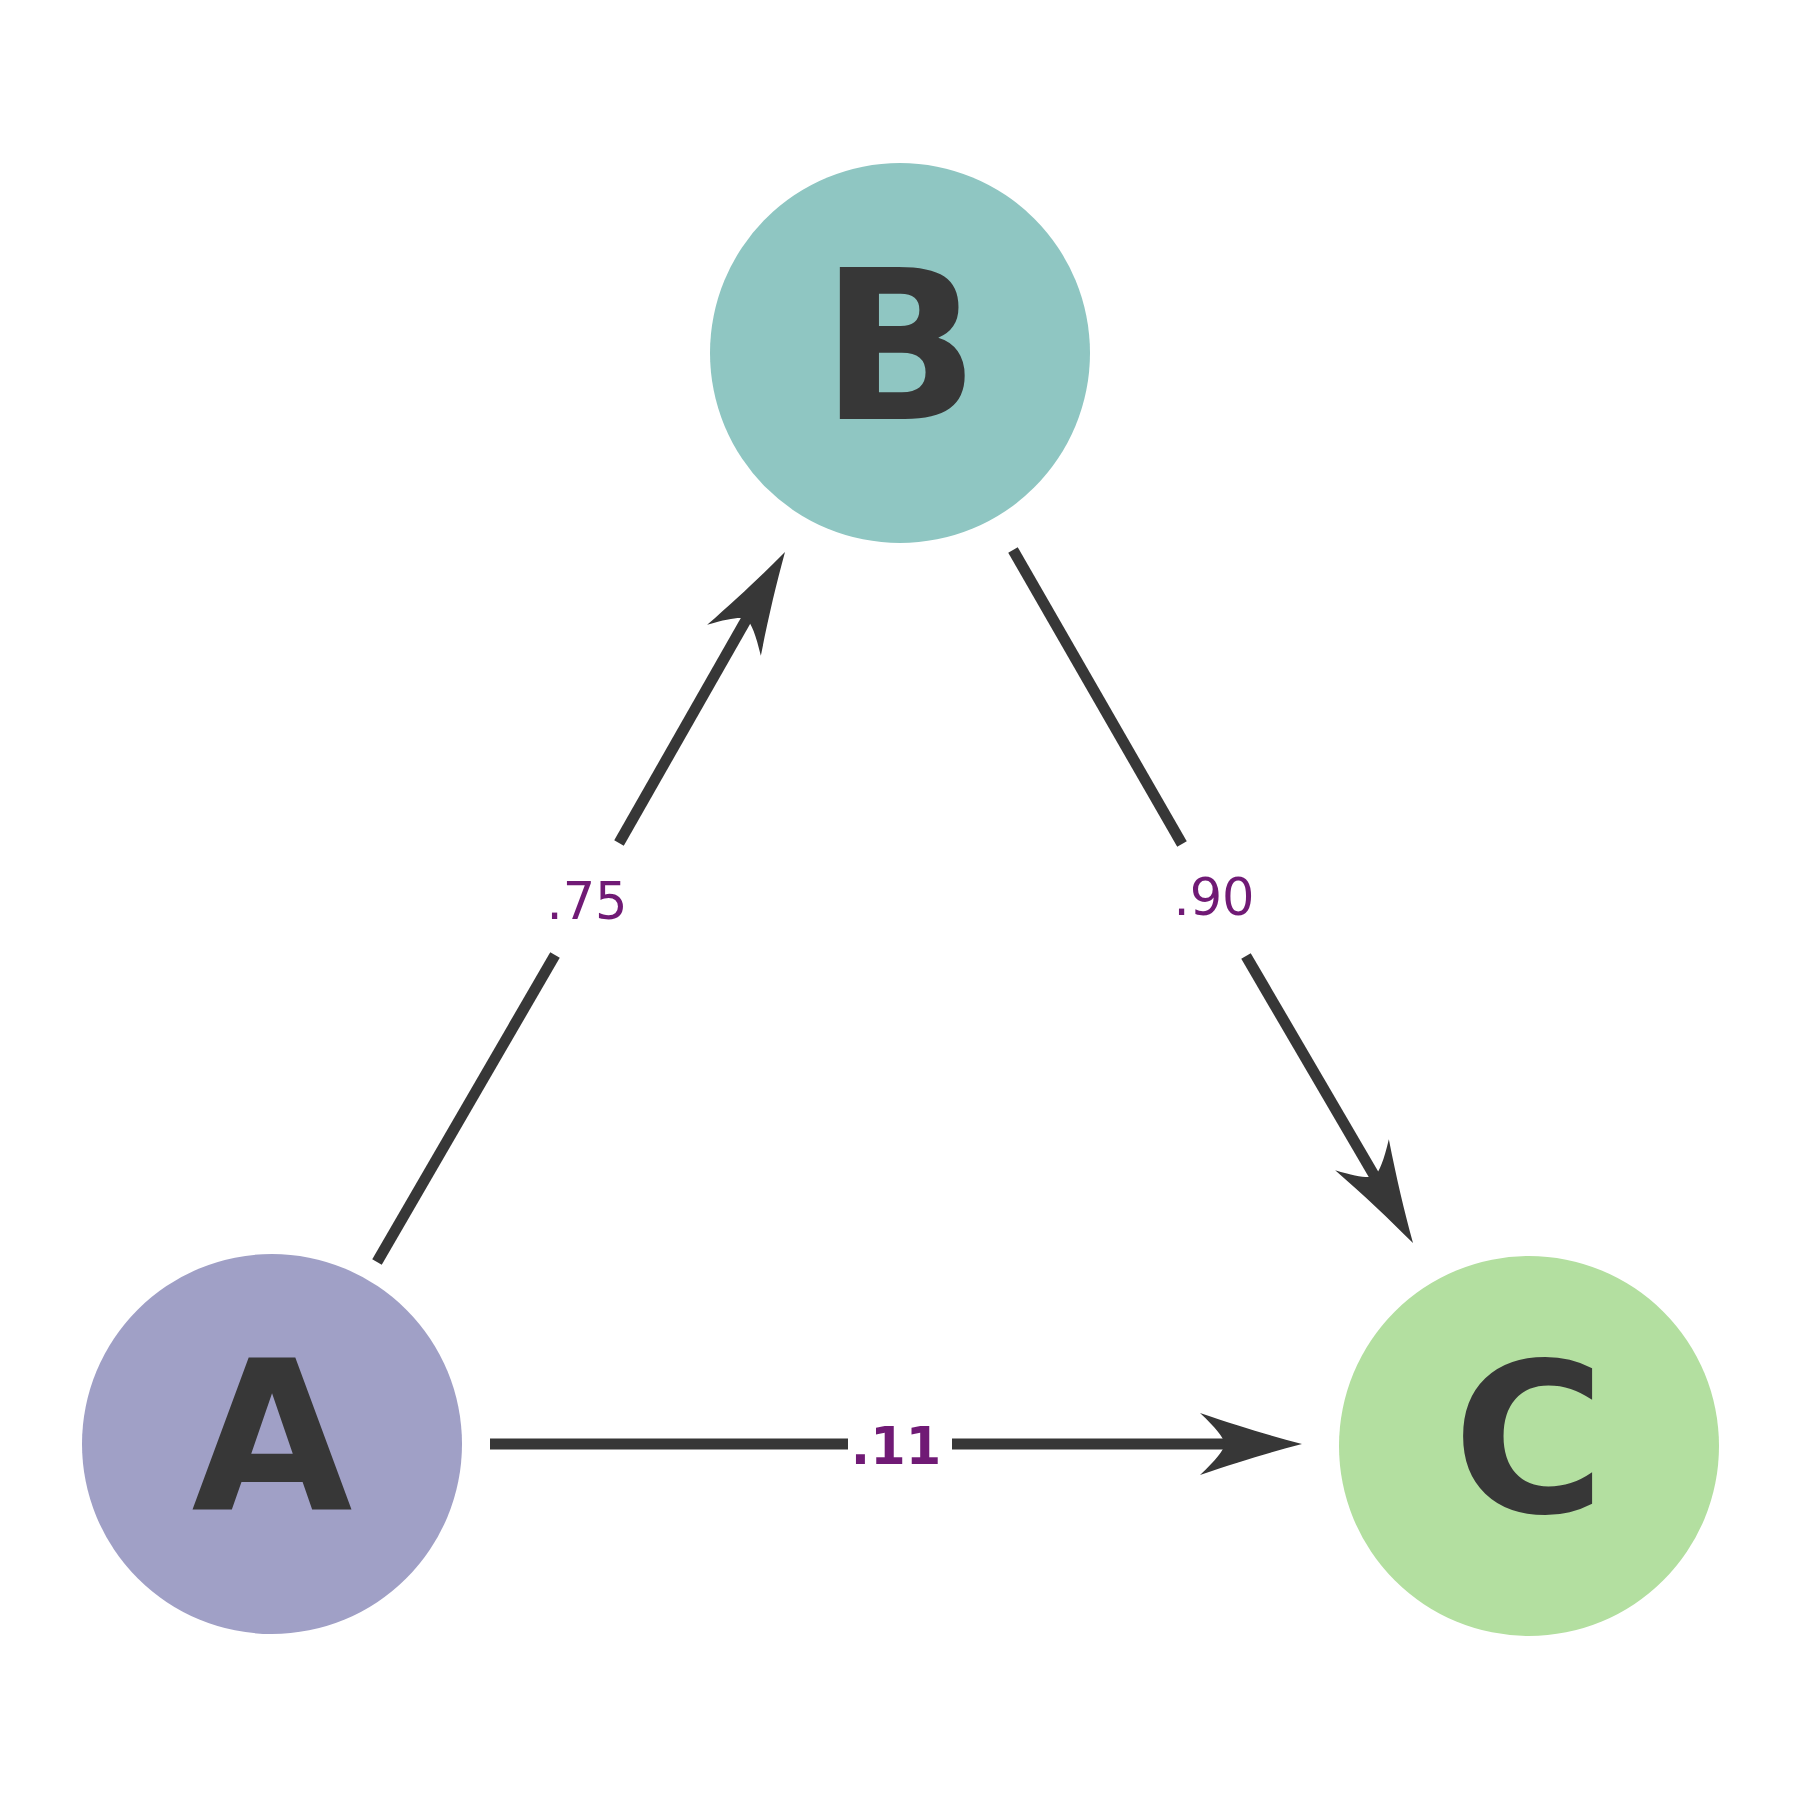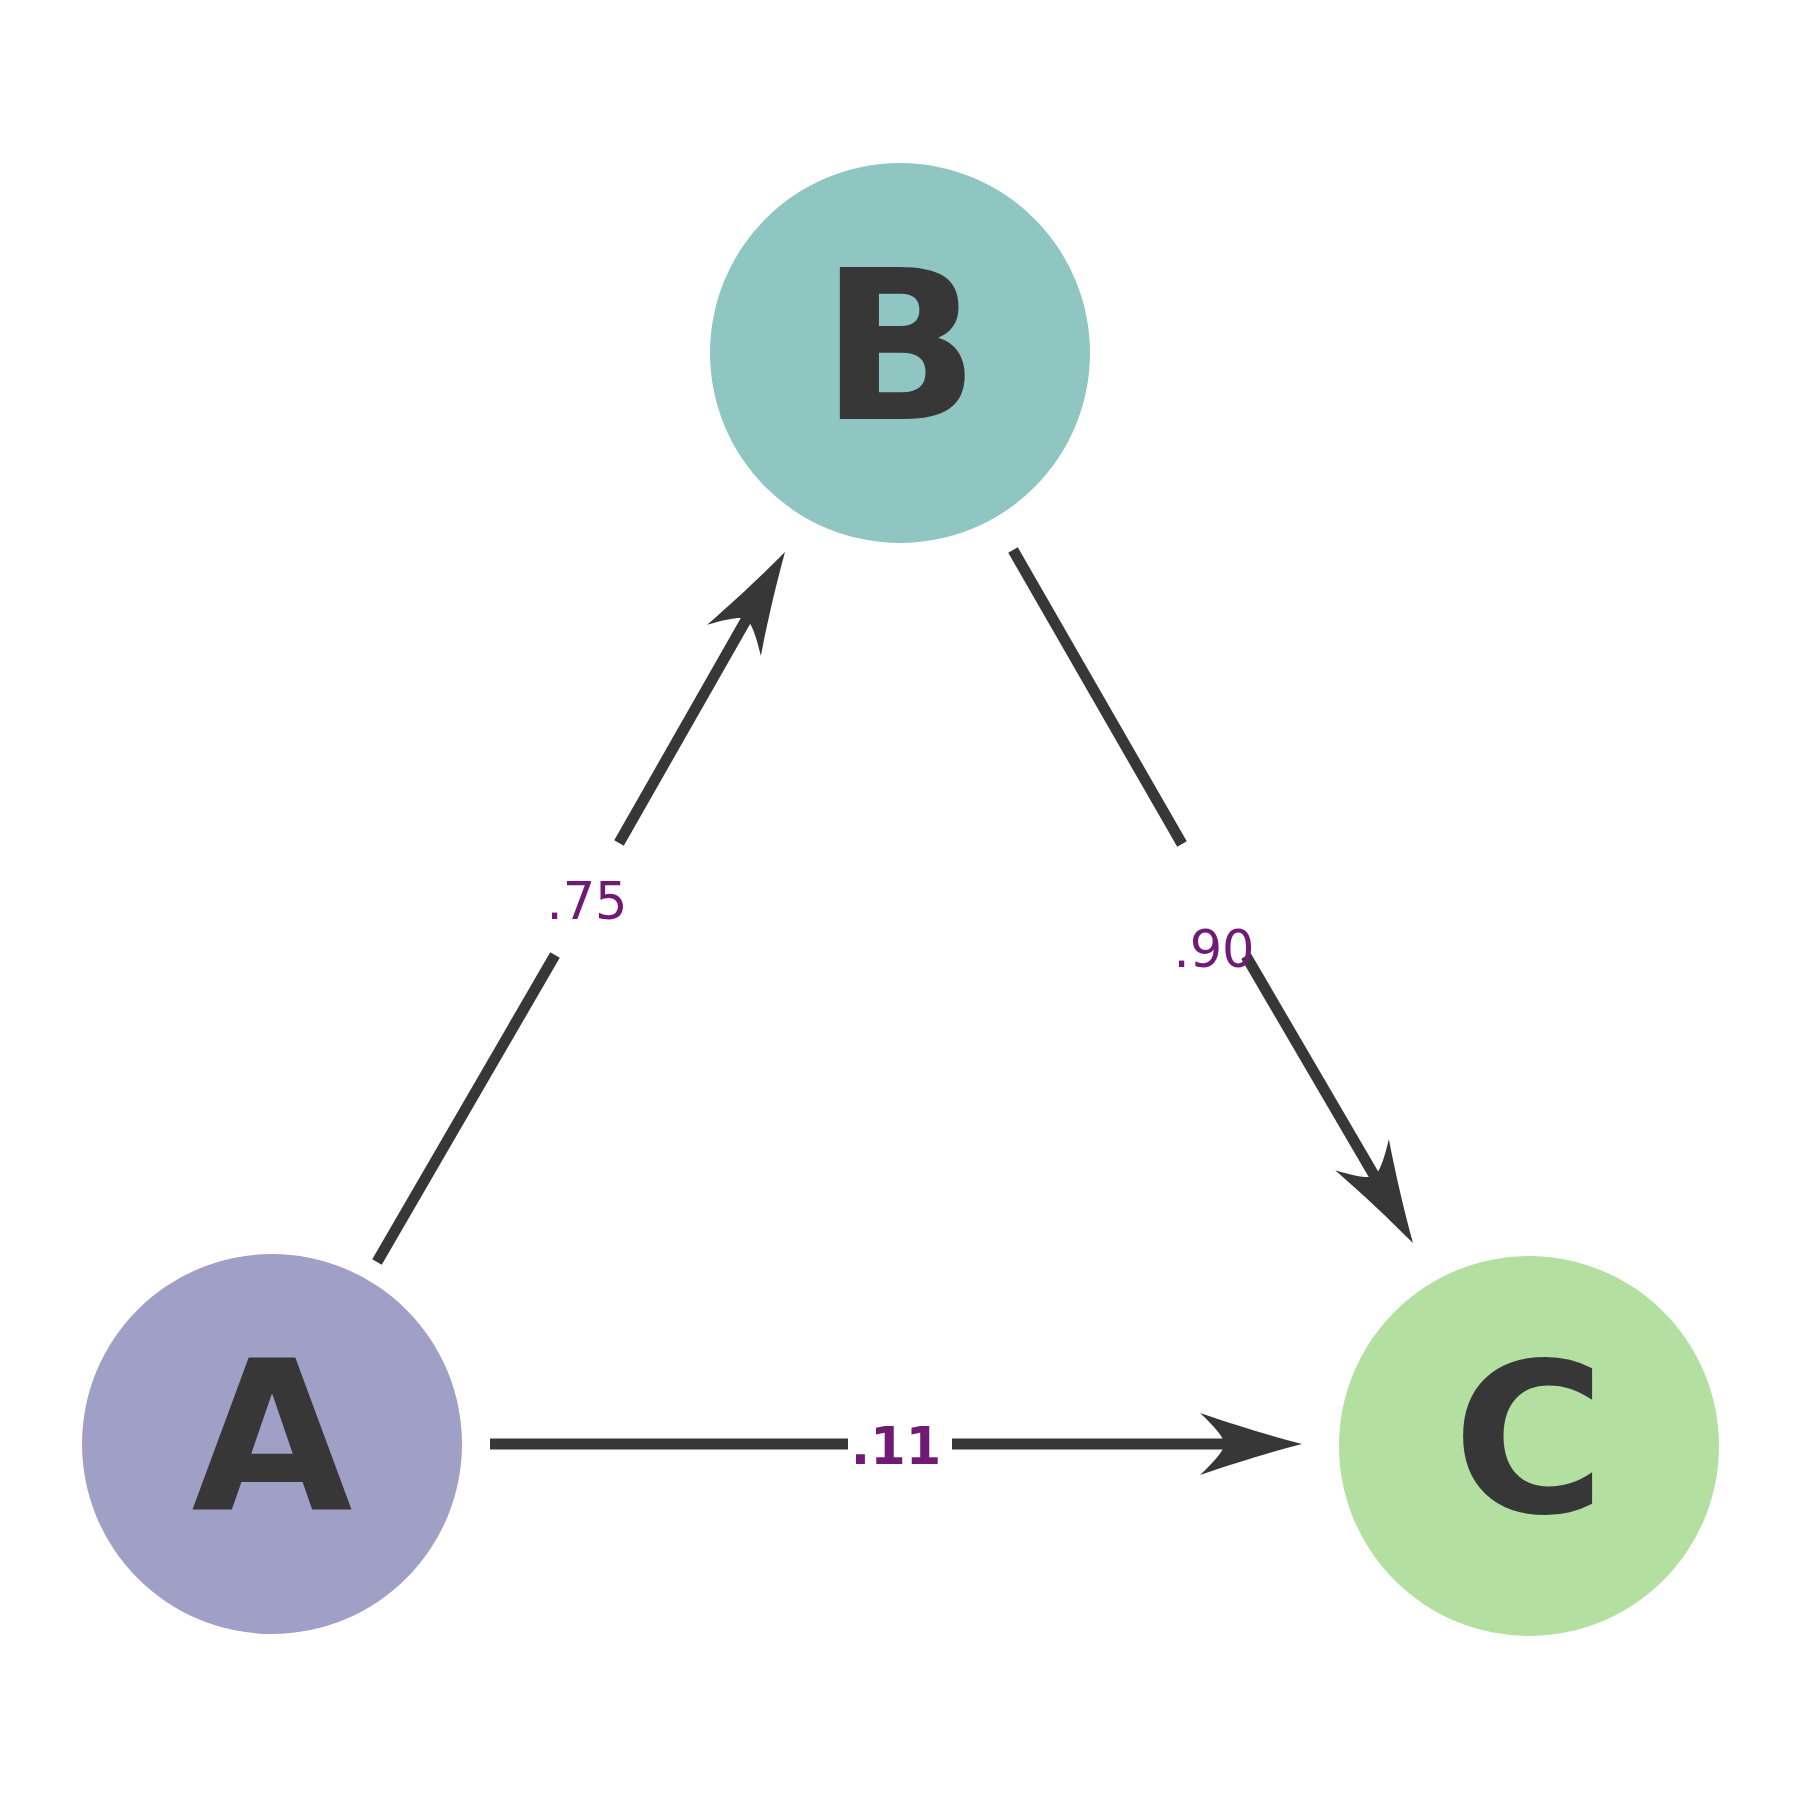--- a/index.html
+++ b/index.html
@@ -44,21 +44,21 @@
   .edge-label {
     position: absolute;
     transform: translate(-50%, -50%);
     font-size: 51px;
     font-weight: 400;
     color: #701a75;
     line-height: 1;
     white-space: nowrap;
   }
   .edge-label-ab { left: 587px;  top: 901px;  }
-  .edge-label-bc { left: 1214px; top: 949px;  }
+  .edge-label-bc { left: 1214px; top: 897px;  }
   .edge-label-ac { left: 896px;  top: 1446px; font-weight: bold; }
 </style>
 </head>
 <body>
 
 <div class="canvas">
 
   <svg class="edges-layer" viewBox="0 0 1800 1800" xmlns="http://www.w3.org/2000/svg">
 
     <g>

